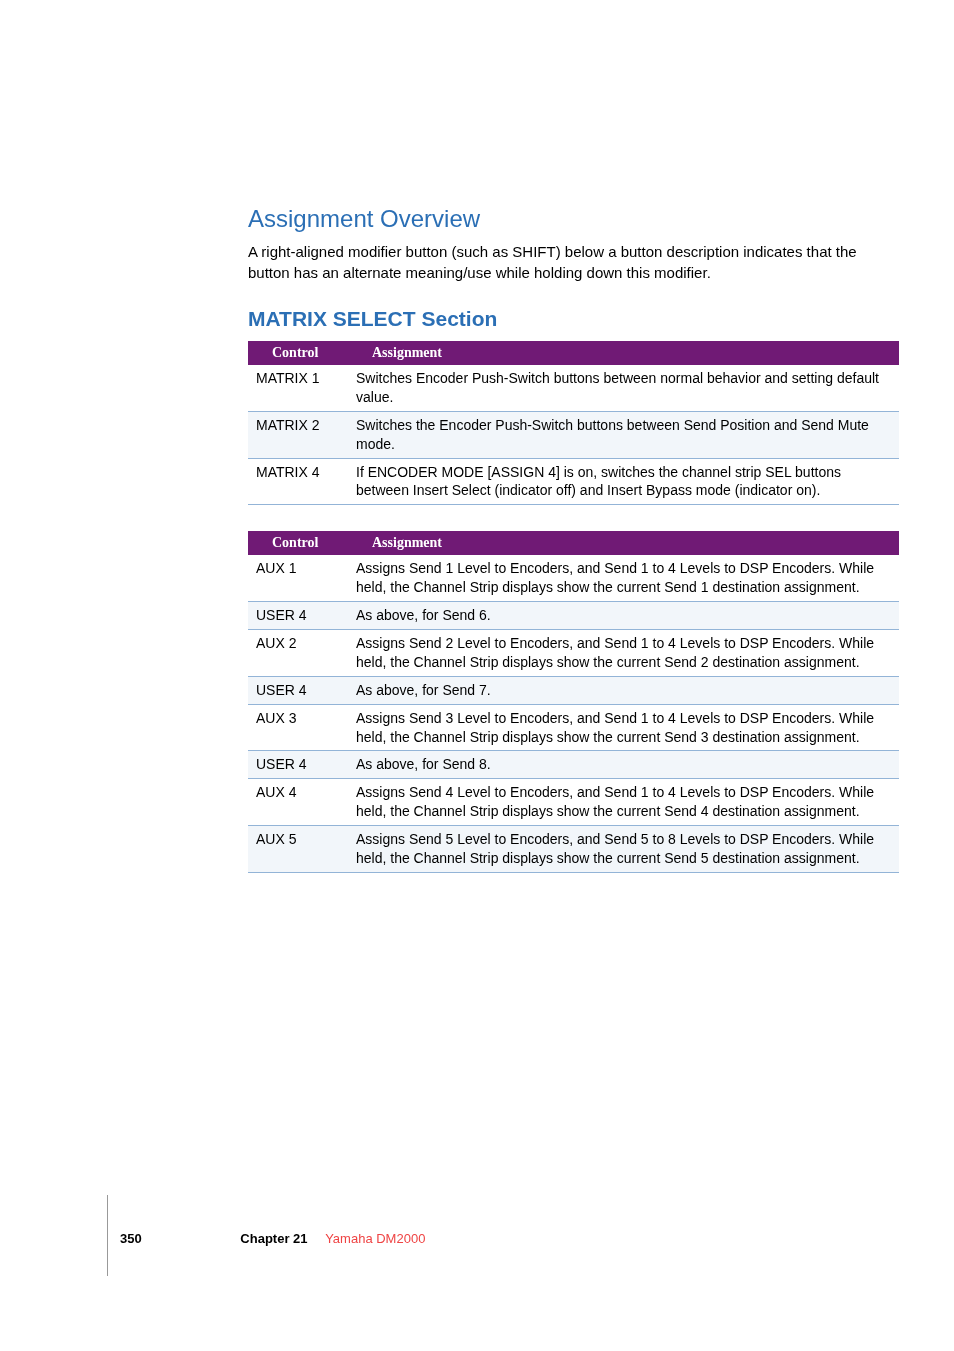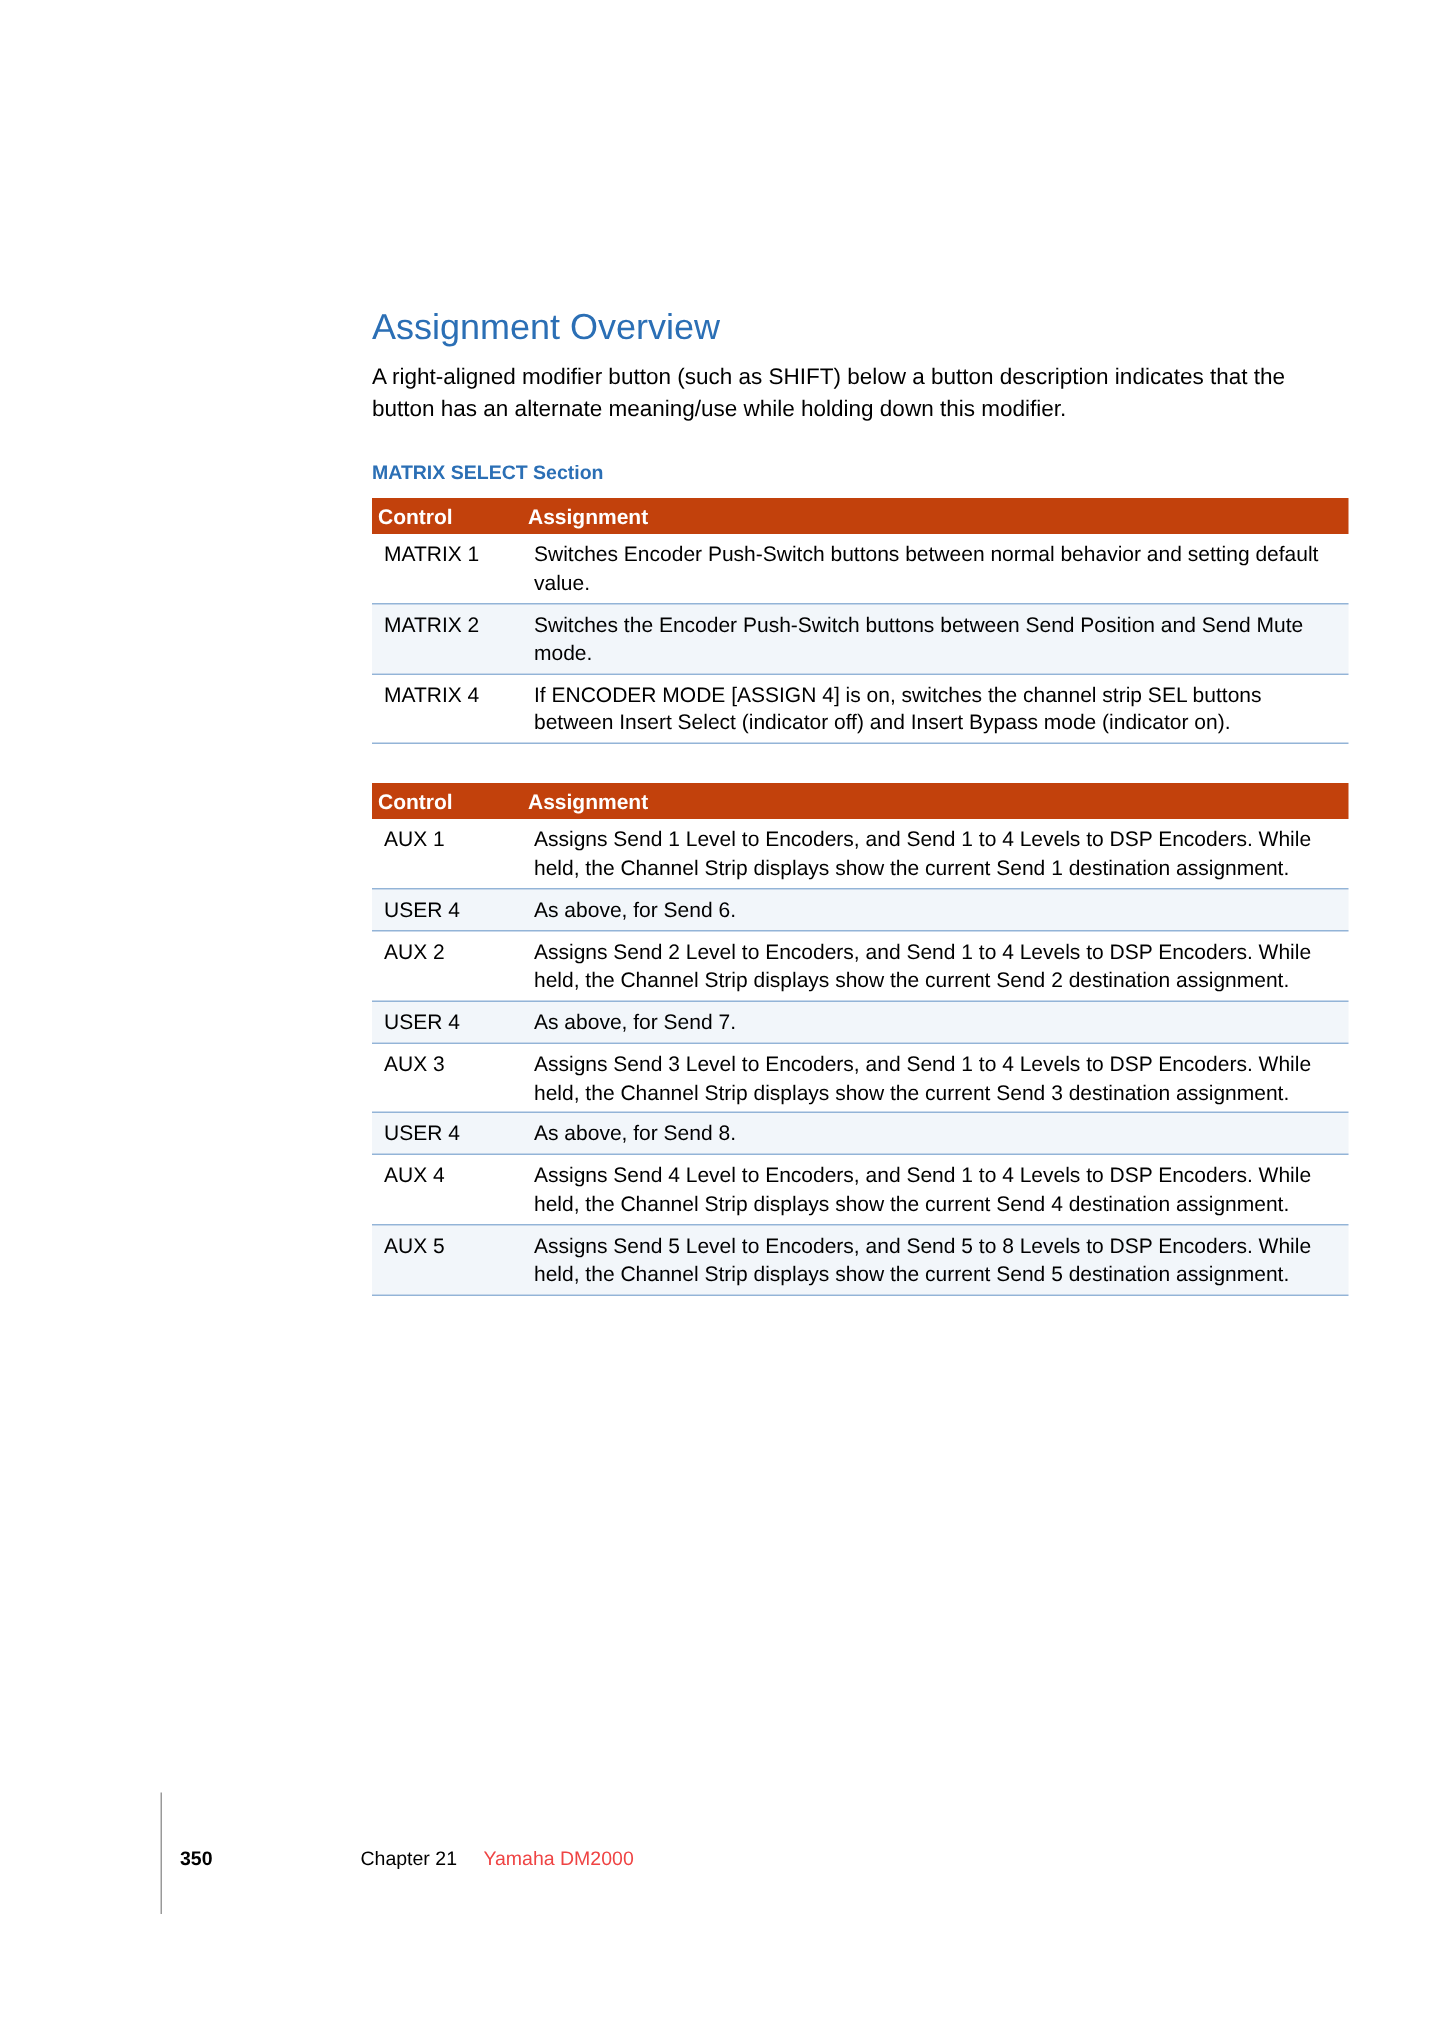--- a/index.html
+++ b/index.html
@@ -25,36 +25,37 @@
       font-weight: normal;
       margin-bottom: 8px;
     }
     .intro {
       font-size: 15px;
       line-height: 1.4;
       margin-bottom: 24px;
     }
     h2 {
       color: #2B6FB5;
-      font-size: 13px;
+      font-size: 21px;
       font-weight: bold;
       margin-bottom: 10px;
     }
     table {
       width: 100%;
       border-collapse: collapse;
       margin-bottom: 26px;
     }
     thead th {
-      background: #c2410c;
+      background: #701a75;
       color: #ffffff;
       font-weight: bold;
       font-size: 14px;
       text-align: left;
-      padding: 4px 4px;
+      padding: 4px 24px;
+      font-family: Liberation Serif, serif;
     }
     thead th:first-child {
       width: 100px;
     }
     tbody tr {
       border-bottom: 1px solid #93B4D7;
     }
     tbody tr:nth-child(even) {
       background: #F2F6FA;
     }
@@ -79,21 +80,21 @@
       bottom: 105px;
       left: 120px;
       font-size: 13px;
     }
     .footer .page {
       font-weight: bold;
       color: #000000;
       margin-right: 95px;
     }
     .footer .chapter-label {
-      font-weight: normal;
+      font-weight: bold;
       color: #000000;
     }
     .footer .chapter-name {
       color: #ef4444;
       margin-left: 14px;
     }
     .side-rule {
       position: absolute;
       left: 107px;
       top: 1195px;

